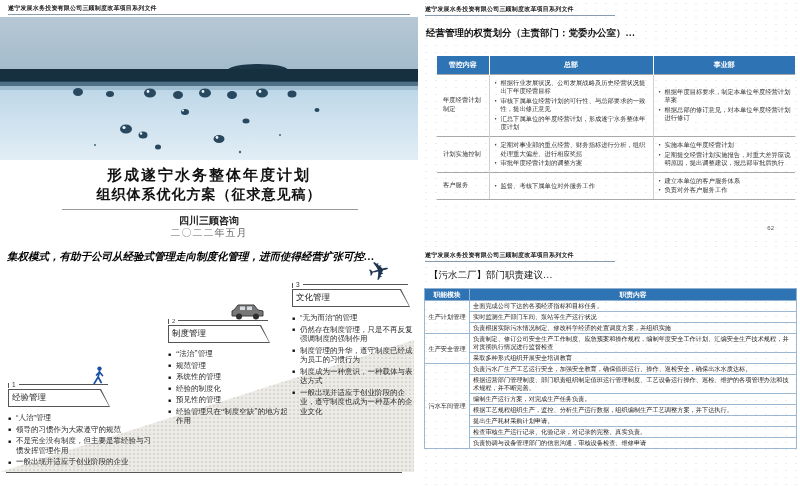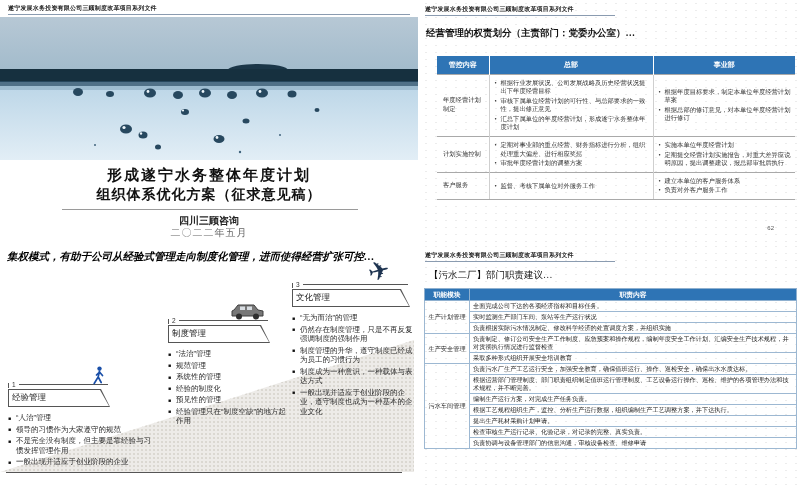--- a/index.html
+++ b/index.html
@@ -180,21 +180,21 @@
         <div class="lbl">经验管理</div>
       </div>
       <ul class="stage-bullets" style="width:147px;">
         <li>“人治”管理</li>
         <li>领导的习惯作为大家遵守的规范</li>
         <li>不是完全没有制度，但主要是靠经验与习惯发挥管理作用</li>
         <li>一般出现并适应于创业阶段的企业</li>
       </ul>
     </div>
 
-    <div class="stage" style="left:168px; top:76px; width:120px;">
+    <div class="stage" style="left:168px; top:76px; width:120px;font-family:Liberation Serif, serif;">
       <svg class="stage-icon" style="left:62px; top:-14px;" width="36" height="19" viewBox="0 0 36 19">
         <path d="M4 8 L8 3 L24 3 L28 8 L33 9 L33 14 L2 14 L2 9 Z" fill="#777" stroke="#3f3f3f" stroke-width="1"></path>
         <rect x="10" y="4.5" width="5" height="3.5" fill="#d8dde2"></rect>
         <rect x="17" y="4.5" width="5" height="3.5" fill="#d8dde2"></rect>
         <circle cx="9" cy="14.5" r="3" fill="#2e2e2e"></circle>
         <circle cx="26" cy="14.5" r="3" fill="#2e2e2e"></circle>
       </svg>
       <div class="stage-numline" style="width:100px;">
         <span class="tick"></span>
         <span class="n">2</span>

